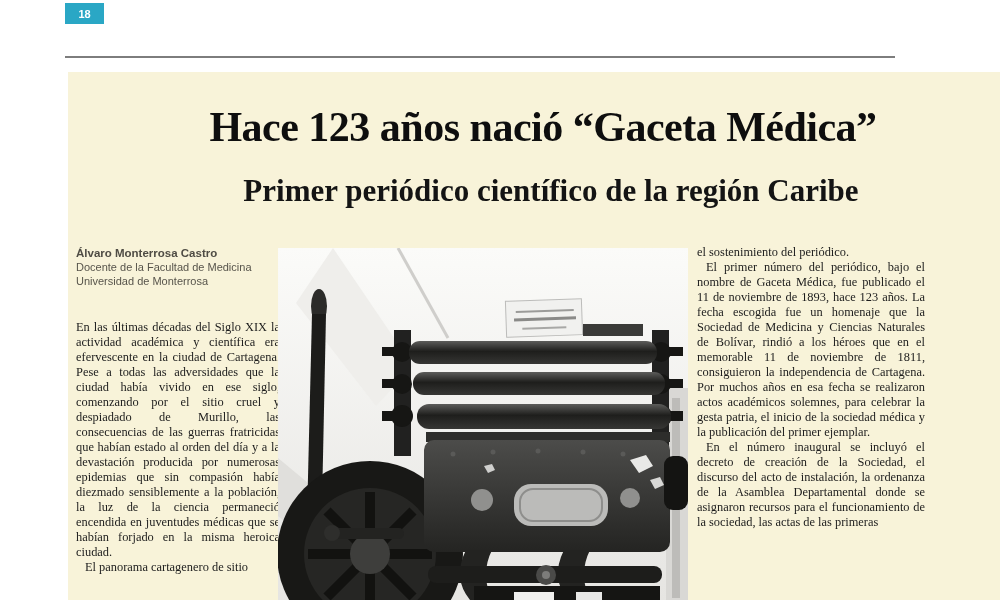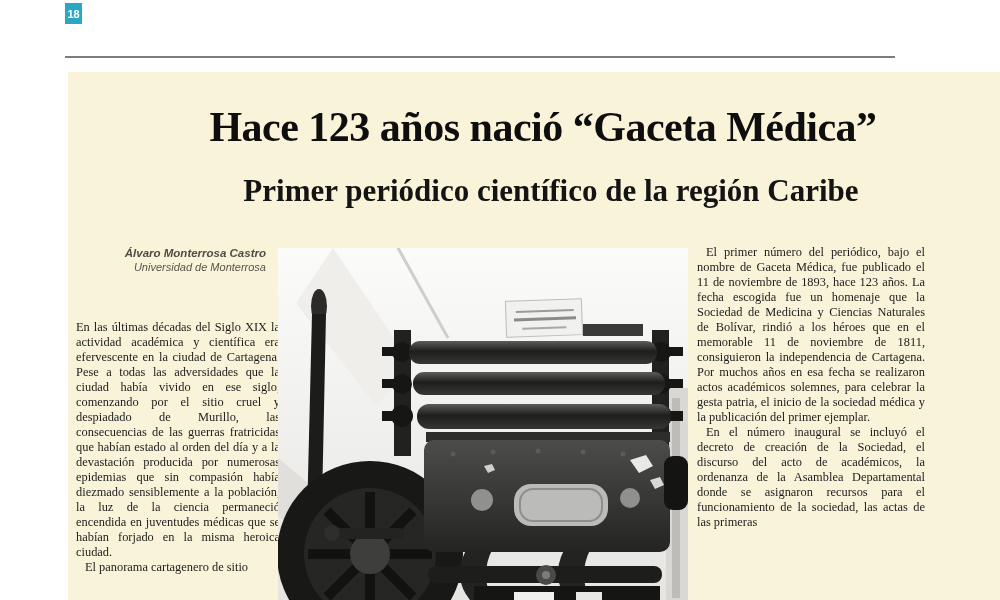--- a/index.html
+++ b/index.html
@@ -4,21 +4,21 @@
 <style>
   html,body{margin:0;padding:0;}
   body{
     width:1000px;height:600px;overflow:hidden;background:#ffffff;
     font-family:"Liberation Sans",sans-serif;position:relative;
   }
   .page{position:relative;width:1000px;height:600px;background:#ffffff;}
 
   
   .page-badge{
-    position:absolute;left:65px;top:3px;width:17px;height:21px;
+    position:absolute;left:65px;top:3px;width:39px;height:21px;
     background:#2aa7c5;color:#ffffff;font-size:11px;font-weight:bold;
     display:flex;align-items:center;justify-content:center;
   }
   .masthead{
     position:absolute;left:65px;top:29px;font-size:21px;color:#2b2b2b;
     letter-spacing:.2px;white-space:nowrap;
   }
   .masthead .brand{font-weight:bold;color:#1f1f1f;}
   .masthead .issue{font-weight:normal;color:#3a3a3a;margin-left:6px;}
   .masthead-rule{
@@ -36,22 +36,22 @@
     font-size:42px;line-height:46px;letter-spacing:-.5px;margin:0;
   }
   .article-subtitle{
     position:absolute;left:0;top:92px;width:100%;text-align:center;
     font-family:"Liberation Serif",serif;font-weight:bold;color:#141414;
     font-size:31px;line-height:38px;margin:8px;
   }
 
   
   .byline{
-    position:absolute;left:8px;top:174px;width:190px;text-align:right;
-    font-style:italic;color:#57544b;
+    position:absolute;left:8px;top:174px;width:190px;text-align:left;
+    color:#57544b;
   }
   .byline .author{font-weight:bold;font-size:11.5px;line-height:14px;color:#4f4c44;}
   .byline .role,.byline .inst{font-size:11px;line-height:14px;}
 
   
   .col{
     position:absolute;font-family:"Liberation Serif",serif;color:#1c1c1c;
     font-size:12.4px;line-height:15px;text-align:justify;
   }
   .col p{margin:0;}
@@ -74,20 +74,21 @@
 
   <div class="masthead-rule"></div>
 
   <div class="article-box">
 
     <h1 class="article-title">Hace 123 años nació “Gaceta Médica”</h1>
     <h2 class="article-subtitle">Primer periódico científico de la región Caribe</h2>
 
     <div class="byline">
       <div class="author">Álvaro Monterrosa Castro</div>
+      <div class="role">Docente de la Facultad de Medicina</div>
       <div class="inst">Universidad de Monterrosa</div>
     </div>
 
     <div class="col col-left">
       <p>En las últimas décadas del Siglo XIX la actividad académica y científica era efervescente en la ciudad de Cartagena. Pese a todas las adversidades que la ciudad había vivido en ese siglo, comenzando por el sitio cruel y despiadado de Murillo, las consecuencias de las guerras fratricidas que habían estado al orden del día y a la devastación producida por numerosas epidemias que sin compasión había diezmado sensiblemente a la población, la luz de la ciencia permaneció encendida en juventudes médicas que se habían forjado en la misma heroica ciudad.</p>
       <p class="indent">El panorama cartagenero de sitio</p>
     </div>
 
     <div class="photo">
       <svg width="410" height="352" viewBox="0 0 410 352" xmlns="http://www.w3.org/2000/svg">
@@ -186,18 +187,19 @@
         <rect x="150" y="318" width="234" height="17" rx="8" fill="#1d1d1b"></rect>
         <circle cx="268" cy="327" r="10" fill="#4a4a48"></circle>
         <circle cx="268" cy="327" r="4" fill="#7c7c7a"></circle>
         <rect x="196" y="338" width="186" height="14" fill="#151513"></rect>
         <rect x="236" y="344" width="40" height="8" fill="#f0f0ee"></rect>
         <rect x="298" y="344" width="26" height="8" fill="#e8e8e6"></rect>
       </svg>
     </div>
 
     <div class="col col-right">
+      <p>el sostenimiento del periódico.</p>
       <p class="indent">El primer número del periódico, bajo el nombre de Gaceta Médica, fue publicado el 11 de noviembre de 1893, hace 123 años. La fecha escogida fue un homenaje que la Sociedad de Medicina y Ciencias Naturales de Bolívar, rindió a los héroes que en el memorable 11 de noviembre de 1811, consiguieron la independencia de Cartagena. Por muchos años en esa fecha se realizaron actos académicos solemnes, para celebrar la gesta patria, el inicio de la sociedad médica y la publicación del primer ejemplar.</p>
-      <p class="indent">En el número inaugural se incluyó el decreto de creación de la Sociedad, el discurso del acto de académicos, la ordenanza de la Asamblea Departamental donde se asignaron recursos para el funcionamiento de la sociedad, las actas de las primeras</p>
+      <p class="indent">En el número inaugural se incluyó el decreto de creación de la Sociedad, el discurso del acto de instalación, la ordenanza de la Asamblea Departamental donde se asignaron recursos para el funcionamiento de la sociedad, las actas de las primeras</p>
     </div>
 
   </div>
 </div>
 
 </body></html>

